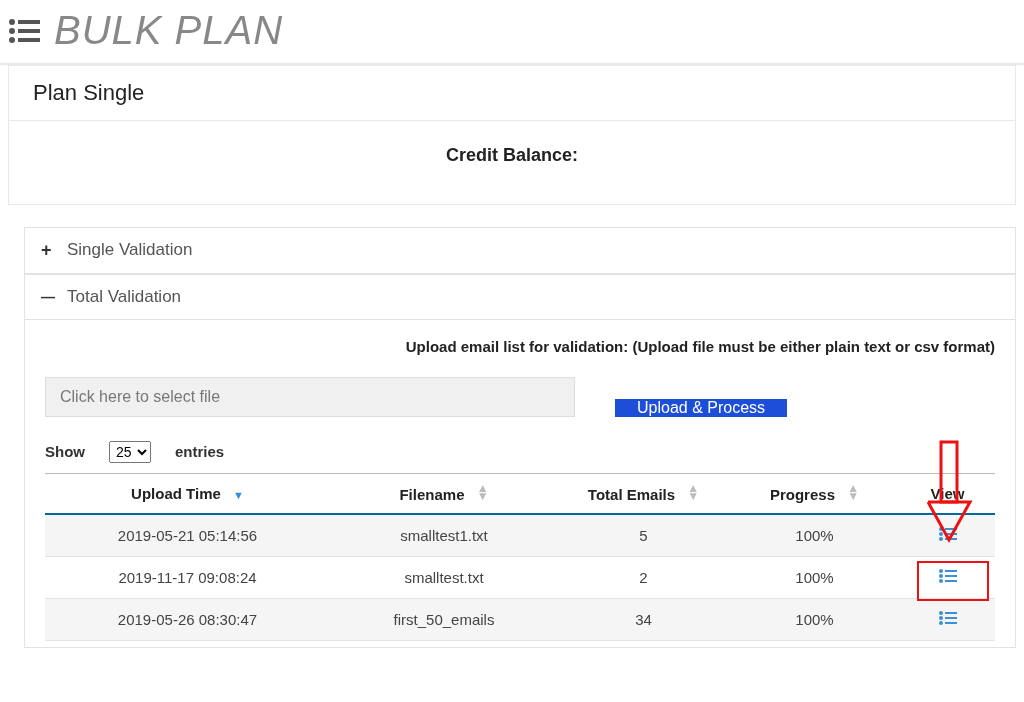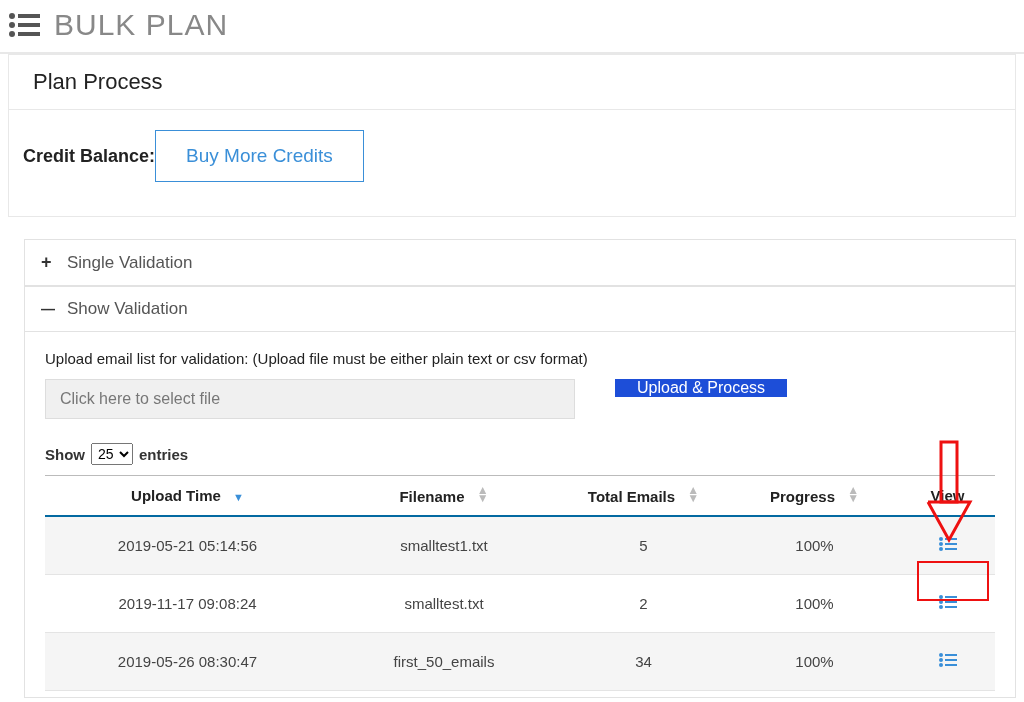--- a/index.html
+++ b/index.html
@@ -15,42 +15,44 @@
     padding: 8px 8px 10px 8px;
     border-bottom: 2px solid #e8e8e8;
   }
   .page-header .menu-icon {
     width: 32px;
     height: 26px;
     margin-right: 14px;
     color: #555;
   }
   .page-header h1 {
-    font-size: 30px;
+    font-size: 40px;
     font-weight: 400;
     color: #888;
     letter-spacing: 1px;
+    font-style: italic;
   }
   .panel {
     border: 1px solid #e8e8e8;
     margin: 0 8px 0 8px;
     background: #fff;
   }
   .panel .panel-title {
     padding: 14px 24px;
     font-size: 22px;
     font-weight: 400;
     color: #222;
     border-bottom: 1px solid #e8e8e8;
   }
   .plan-body {
     padding: 20px 14px 34px 14px;
     display: flex;
-    justify-content: flex-start;
+    justify-content: center;
     align-items: center;
+    flex-direction: column;
   }
   .plan-labels {
     font-size: 18px;
     font-weight: 700;
     color: #222;
     line-height: 1.6;
   }
   .buy-btn {
     border: 1px solid #3a8fd8;
     background: #fff;
@@ -84,28 +86,29 @@
     margin-right: 10px;
     color: #333;
     width: 16px;
     display: inline-block;
   }
   .acc-content {
     padding: 18px 20px 6px 20px;
   }
   .upload-label {
     font-size: 15px;
-    font-weight: 400;
+    font-weight: 700;
     color: #222;
-    margin-bottom: 12px;
+    margin-bottom: 22px;
+    text-align: right;
   }
   .upload-row {
     display: flex;
     gap: 40px;
-    align-items: flex-start;
+    align-items: flex-end;
     margin-bottom: 24px;
   }
   .file-box {
     width: 530px;
     background: #f0f0f0;
     border: 1px solid #ddd;
     padding: 10px 14px;
     font-size: 16px;
     color: #777;
     cursor: pointer;
@@ -117,21 +120,21 @@
     padding: 0 22px;
     font-size: 16px;
     cursor: pointer;
   }
   .show-row {
     font-size: 15px;
     font-weight: 700;
     margin-bottom: 10px;
     display: flex;
     align-items: center;
-    gap: 6px;
+    gap: 24px;
   }
   .show-row select {
     font-size: 14px;
     padding: 1px 2px;
   }
   table.data {
     width: 100%;
     border-collapse: collapse;
     font-size: 15px;
   }
@@ -139,21 +142,21 @@
     border-top: 1px solid #bbb;
     border-bottom: 2px solid #0369a1;
     padding: 10px 8px;
     text-align: center;
     font-weight: 700;
     color: #222;
     position: relative;
   }
   table.data tbody td {
     border-bottom: 1px solid #e4e4e4;
-    padding: 20px 8px;
+    padding: 12px 8px;
     text-align: center;
     color: #444;
   }
   table.data tbody tr:nth-child(odd) { background: #f5f5f5; }
   .sort-ind {
     display: inline-block;
     margin-left: 8px;
     color: #bbb;
     font-size: 12px;
     line-height: 8px;
@@ -185,41 +188,40 @@
       <circle cx="4" cy="13" r="3"></circle>
         <rect x="10" y="11" width="22" height="4"></rect>
       <circle cx="4" cy="22" r="3"></circle>
         <rect x="10" y="20" width="22" height="4"></rect>
     </svg>
   </span>
   <h1>BULK PLAN</h1>
 </div>
 
 <div class="panel">
-  <div class="panel-title">Plan Process</div>
+  <div class="panel-title">Plan Single</div>
   <div class="plan-body">
     <div class="plan-labels">
       <div>Credit Balance:</div>
     </div>
-    <button class="buy-btn">Buy More Credits</button>
   </div>
 </div>
 
 <div class="gap"></div>
 
 <div class="accordion">
 
   <div class="acc-header">
     <span class="sign">+</span>
     <span>Single Validation</span>
   </div>
 
   <div class="acc-header">
     <span class="sign" style="font-size:14px;">—</span>
-    <span>Show Validation</span>
+    <span>Total Validation</span>
   </div>
 
   <div class="acc-content">
     <div class="upload-label">Upload email list for validation: (Upload file must be either plain text or csv format)</div>
 
     <div class="upload-row">
       <div class="file-box">Click here to select file</div>
       <button class="upload-btn">Upload &amp; Process</button>
     </div>
 

